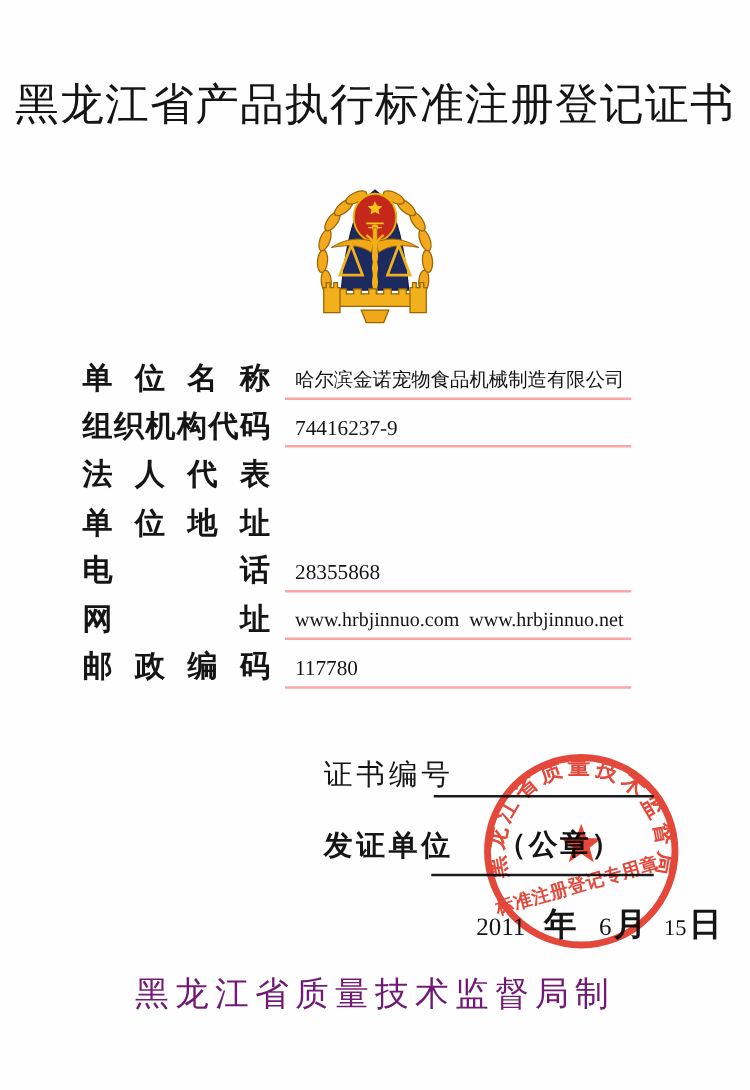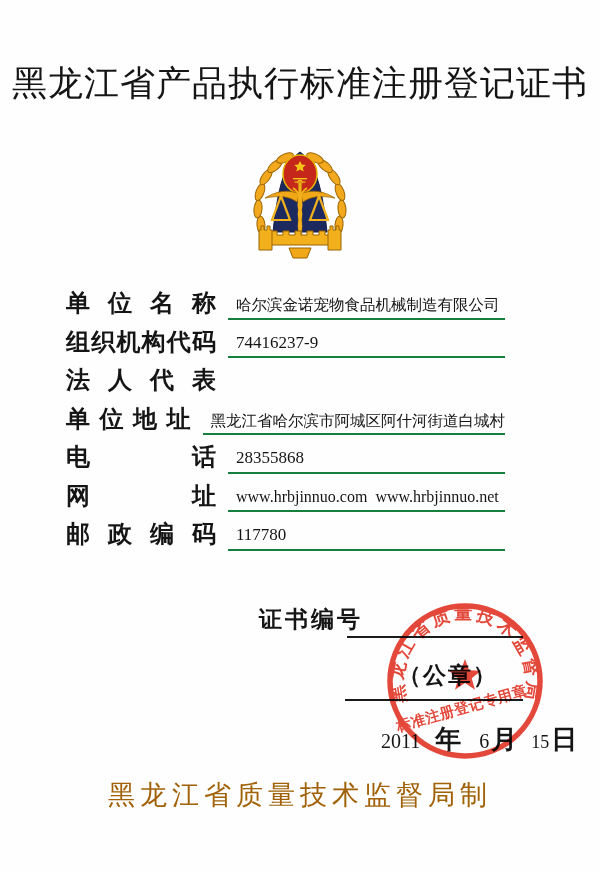--- a/index.html
+++ b/index.html
@@ -5,39 +5,39 @@
   html,body{margin:0;padding:0;background:#e9e9e9;}
   .page{position:relative;width:600px;height:872px;background:#fefefe;margin:0 auto;
         font-family:"Liberation Serif","DejaVu Serif",serif;color:#151515;overflow:hidden;}
   .title{position:absolute;top:60px;left:0;right:0;text-align:center;
          font-size:35px;font-weight:normal;letter-spacing:1px;}
   .emblem{position:absolute;left:237px;top:132px;width:126px;height:132px;}
   .fields{position:absolute;left:66px;top:281px;width:439px;}
   .frow{display:flex;align-items:flex-end;height:38.5px;}
   .flabel{width:150px;font-size:24px;font-weight:bold;line-height:1.05;
           display:flex;justify-content:space-between;padding-bottom:3px;}
-  .fvalue{flex:1;margin-left:12px;border-bottom:2px solid #15803d;
+  .fvalue{flex:1;margin-left:12px;border-bottom:2px solid #fca5a5;
           padding:0 0 3px 8px;white-space:pre;font-size:15.5px;line-height:1.25;}
   .fvalue.num{font-size:17px;}
   .fvalue.url{font-size:16px;}
-  .certno-label{position:absolute;left:259px;top:604px;font-size:23px;font-weight:bold;letter-spacing:3px;}
+  .certno-label{position:absolute;left:259px;top:604px;font-size:23px;font-weight:normal;letter-spacing:3px;}
   .certno-line{position:absolute;left:347px;top:636px;width:176px;height:2px;background:#1b1b1b;}
   .issuer-label{position:absolute;left:259px;top:661px;font-size:23px;font-weight:bold;letter-spacing:3px;}
   .issuer-value{position:absolute;left:398px;top:660px;font-size:23px;font-weight:bold;letter-spacing:2px;}
   .issuer-line{position:absolute;left:345px;top:699px;width:178px;height:2px;background:#1b1b1b;}
   .date{position:absolute;left:356px;top:722px;display:flex;align-items:baseline;}
   .date .d-num{font-size:20px;margin-left:25px;}
   .date .d-num.small{font-size:18px;}
   .date .d-unit{font-size:26px;font-weight:bold;}
   .date .g1{margin-left:15px;}
   .date .g2{margin-left:18px;}
   .date .g3{margin-left:14px;}
   .date .g0{margin-left:2px;}
   .footer{position:absolute;top:777px;left:0;right:0;text-align:center;
-          font-size:27px;letter-spacing:5px;color:#a16207;}
+          font-size:27px;letter-spacing:5px;color:#701a75;}
   .seal{position:absolute;left:375px;top:591px;width:180px;height:180px;
         mix-blend-mode:multiply;opacity:.93;}
 </style>
 </head>
 <body>
 
 <div class="page">
 
   <div class="title">黑龙江省产品执行标准注册登记证书</div>
 
@@ -116,21 +116,20 @@
           <span>表</span>
         </div>
     </div>
     <div class="frow">
       <div class="flabel">
           <span>单</span>
           <span>位</span>
           <span>地</span>
           <span>址</span>
         </div>
-      <div class="fvalue">黑龙江省哈尔滨市阿城区阿什河街道白城村</div>
     </div>
     <div class="frow">
       <div class="flabel">
           <span>电</span>
           <span>话</span>
         </div>
       <div class="fvalue num">28355868</div>
     </div>
     <div class="frow">
       <div class="flabel">
@@ -146,20 +145,21 @@
           <span>编</span>
           <span>码</span>
         </div>
       <div class="fvalue num">117780</div>
     </div>
   </div>
 
   <div class="certno-label">证书编号</div>
   <div class="certno-line"></div>
 
+  <div class="issuer-label">发证单位</div>
   <div class="issuer-value">（公章）</div>
   <div class="issuer-line"></div>
 
   <div class="date">
     <span class="d-num">2011</span>
     <span class="d-unit g1">年</span>
     <span class="d-num g2">6</span>
     <span class="d-unit g0">月</span>
     <span class="d-num small g3">15</span>
     <span class="d-unit g0">日</span>

